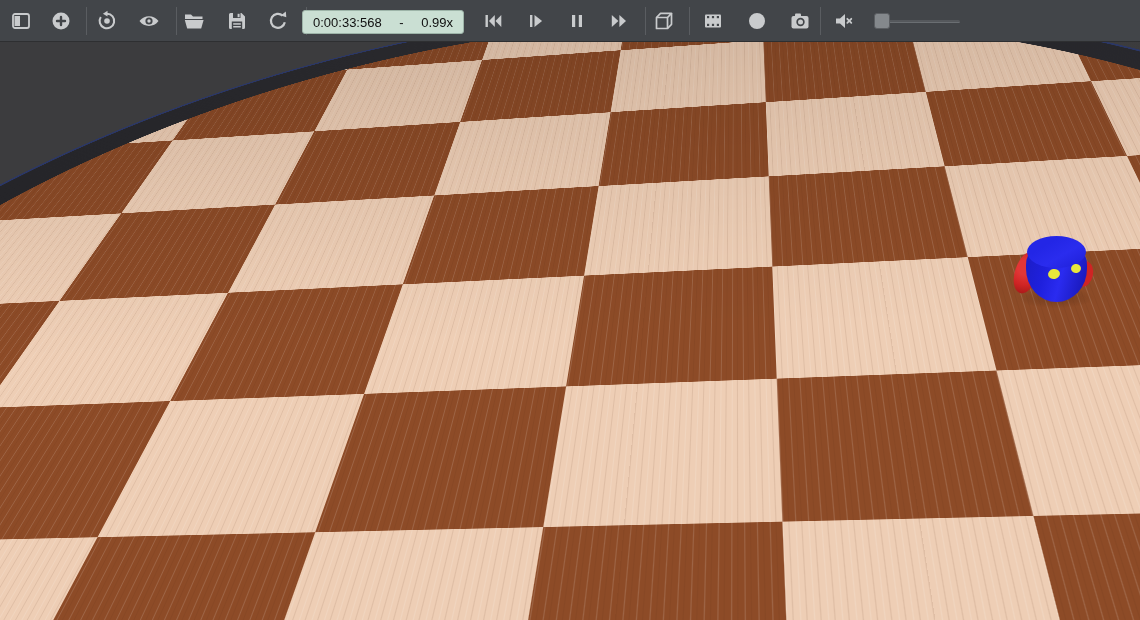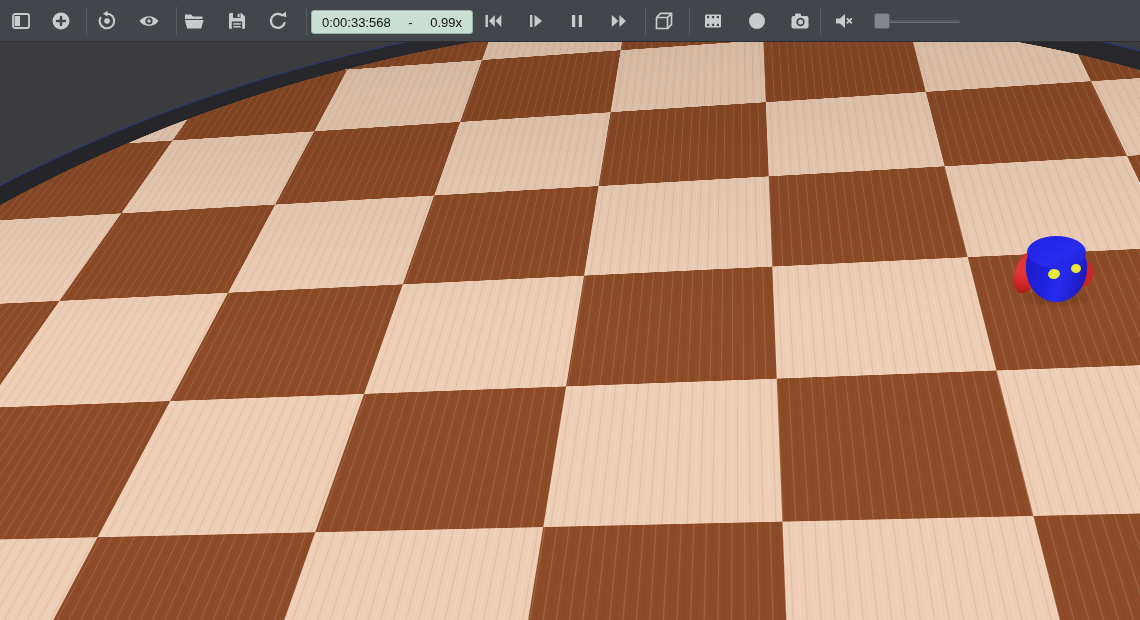--- a/index.html
+++ b/index.html
@@ -20,21 +20,21 @@
   .tb {
     position:absolute; top:8px; width:26px; height:26px;
     background:transparent; border:none; padding:1px; margin:0; cursor:pointer;
   }
   .tb svg { display:block; width:24px; height:24px; }
   .sep {
     position:absolute; top:7px; width:1px; height:28px;
     background:var(--separator,#5a5d61);
   }
   .timebox {
-    position:absolute; left:311px; top:10px; width:162px; height:24px;
+    position:absolute; left:302px; top:10px; width:162px; height:24px;
     background:var(--time_bg,#cadfd3); border:1px solid #9db4a8; border-radius:3px;
     display:flex; align-items:center; justify-content:space-between;
     padding:0 10px; font-size:13px; color:var(--time_text,#101010);
   }
   .slider { position:absolute; left:872px; top:12px; width:92px; height:18px; cursor:pointer; }
   .slider .track {
     position:absolute; left:2px; top:8px; width:86px; height:3px;
     background:var(--slider_track,#55585c); border-radius:2px;
     border-bottom:1px solid #6a6e72;
   }

